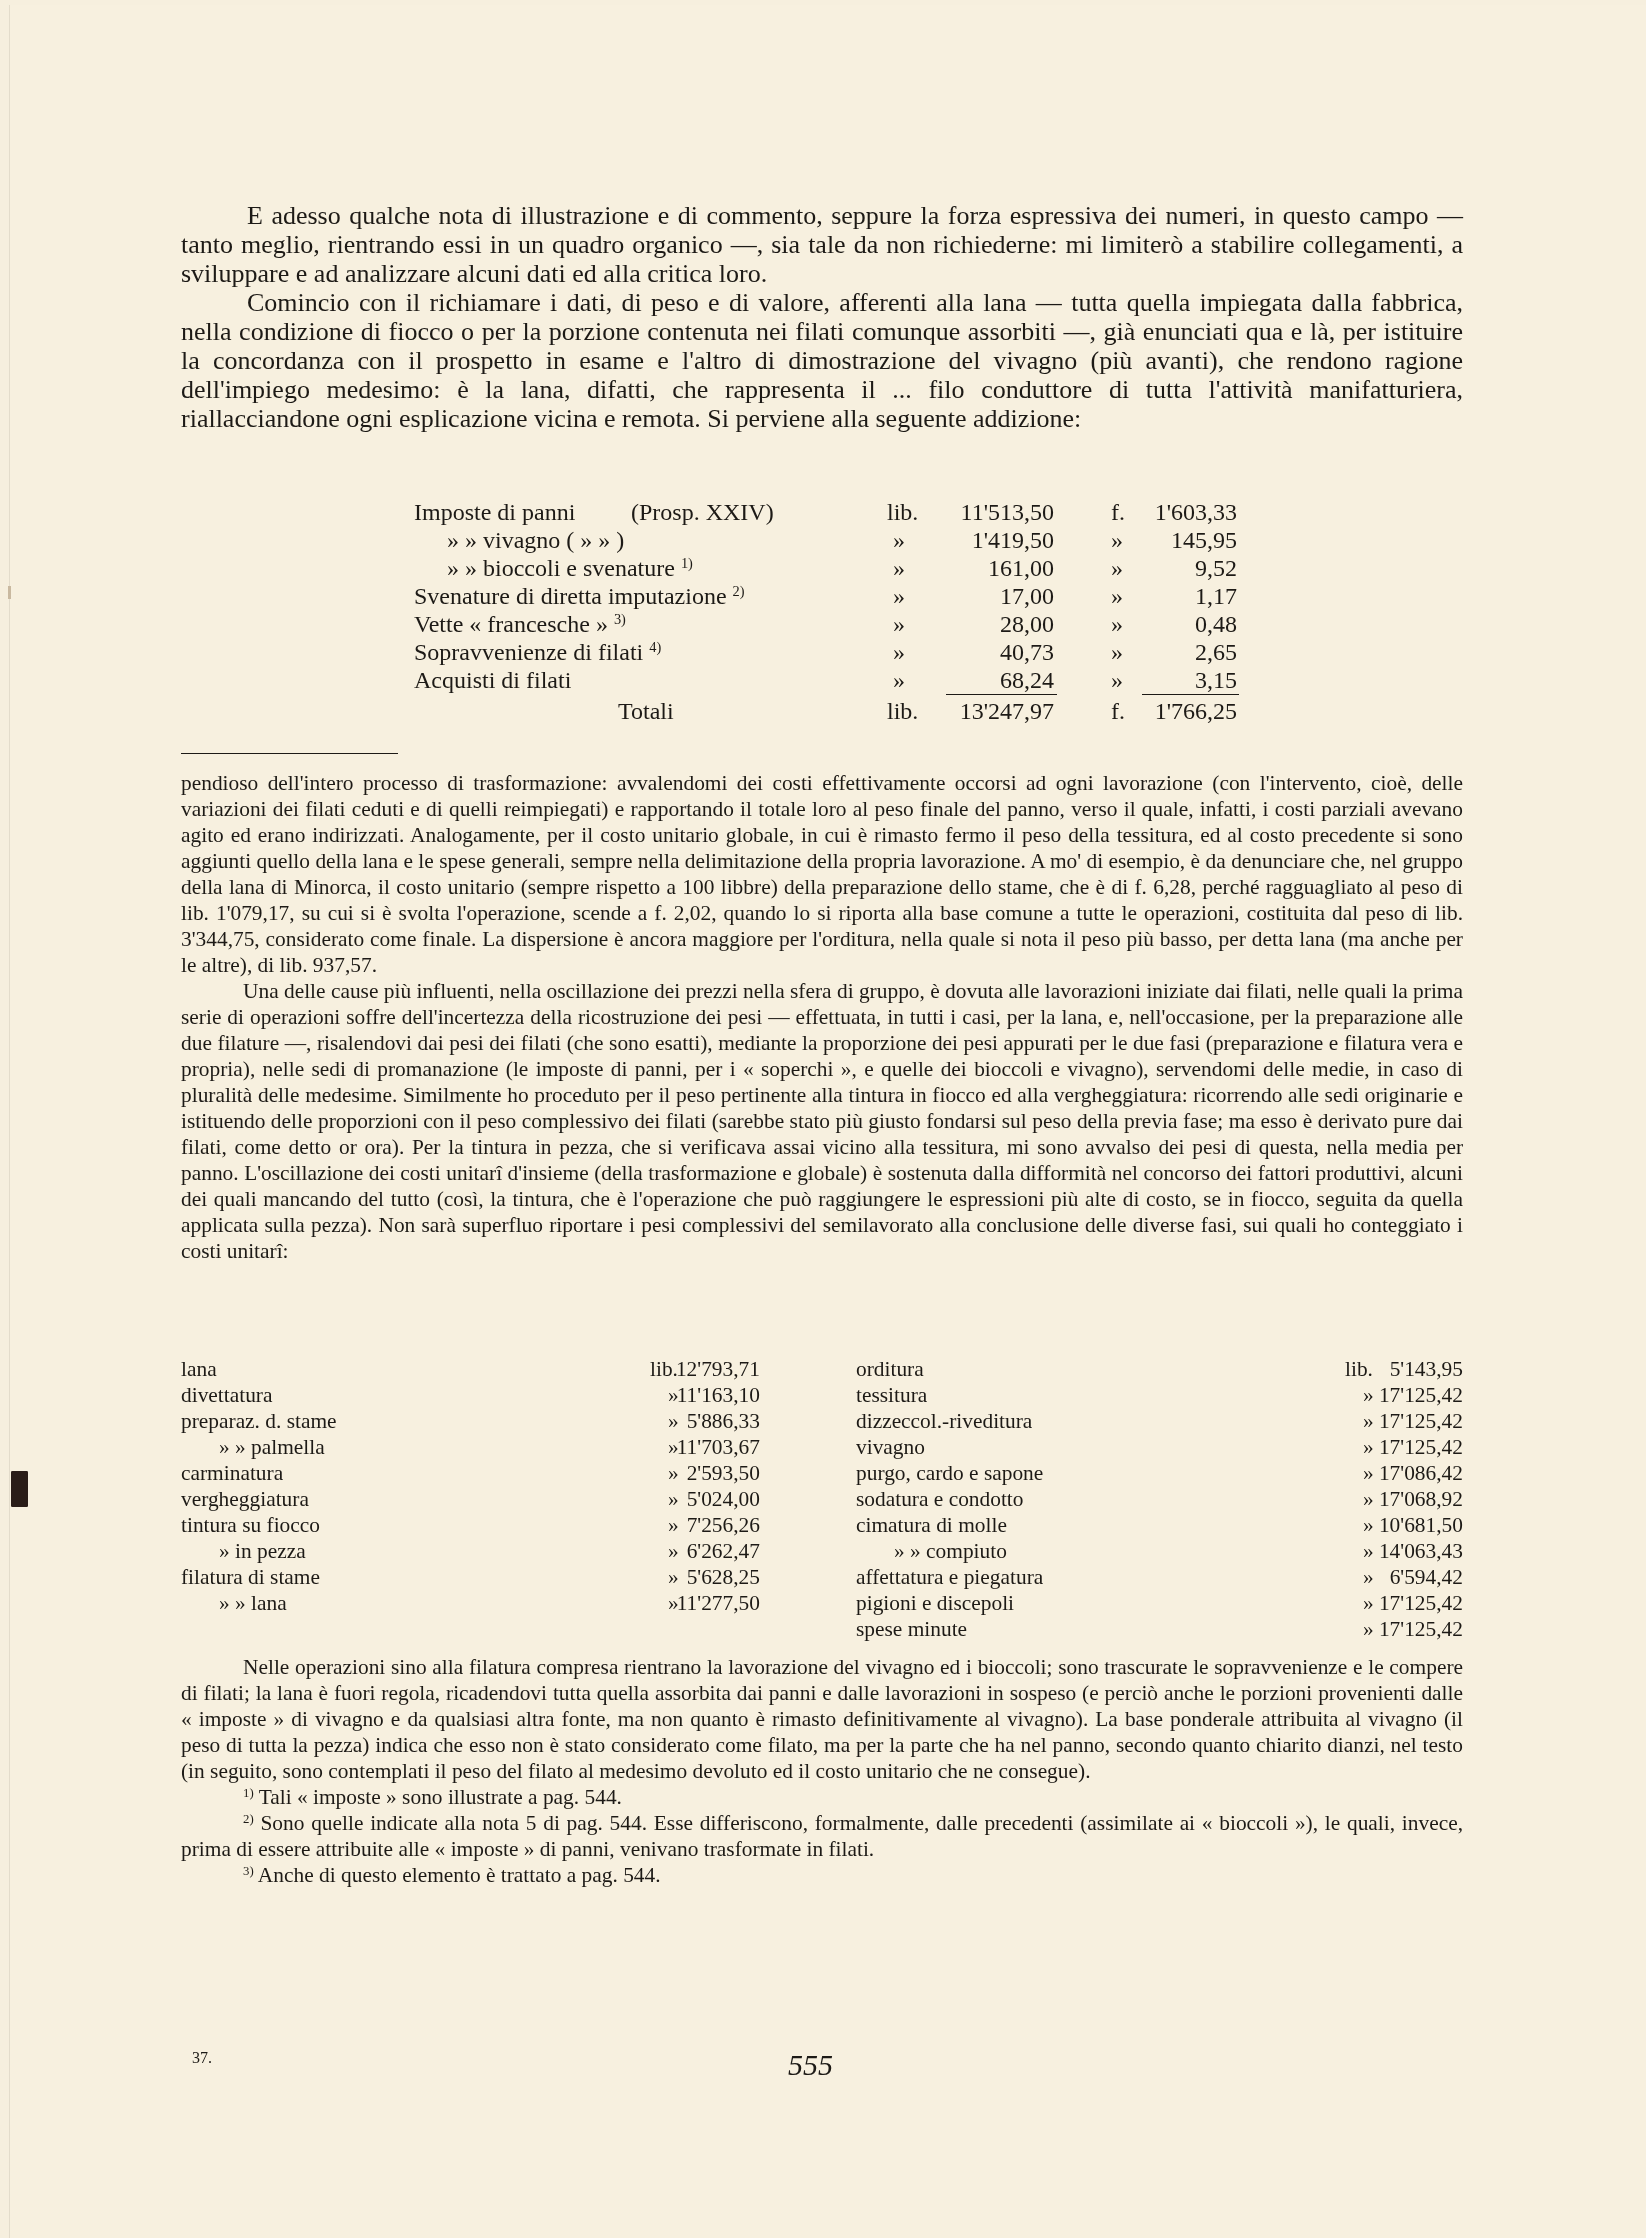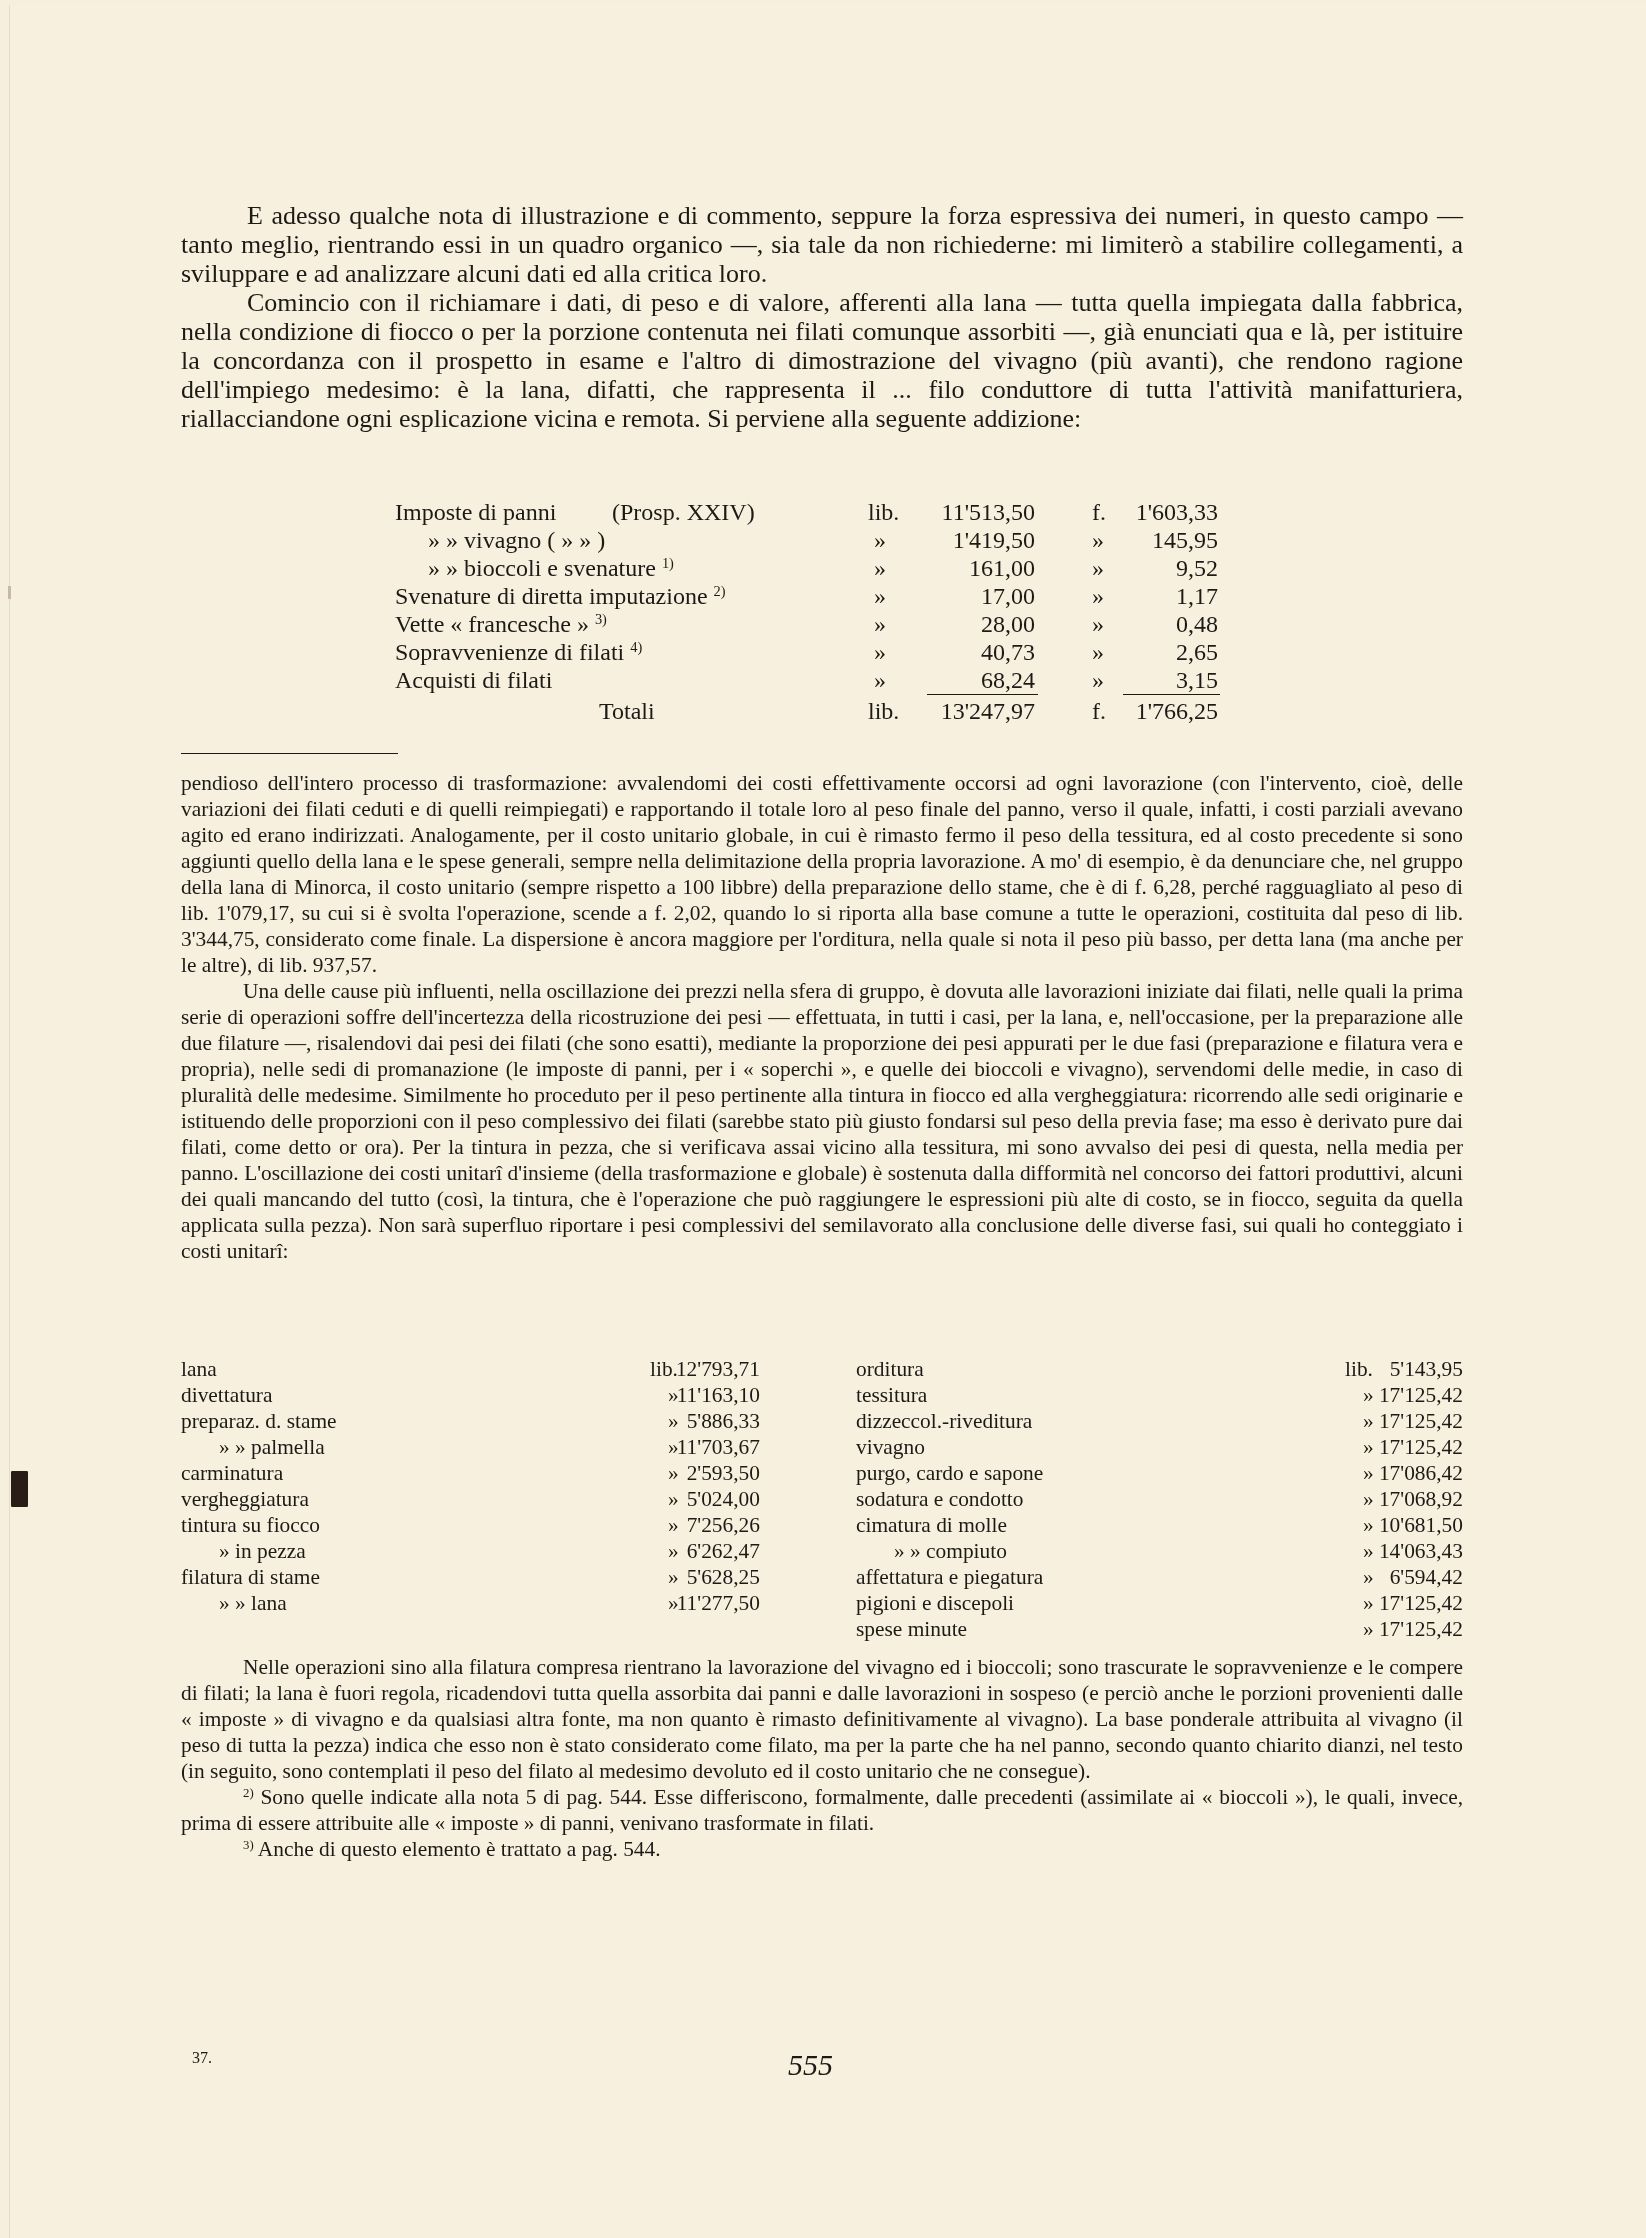--- a/index.html
+++ b/index.html
@@ -27,21 +27,21 @@
   .small-text {
     position:absolute; left:181px; width:1282px;
     font-size:21.4px; line-height:26px; text-align:justify;
   }
   .small-text p { margin:0; text-indent:62px; }
   .small-text p.noindent { text-indent:0; }
 
   
   .add-table { position:absolute; left:395px; top:498px; font-size:24px; line-height:28px; }
   .add-row { position:relative; height:28px; }
-  .add-row > span { position:absolute; white-space:nowrap; top:0; }
+  .add-row > span { position:absolute; white-space:nowrap; top:0;margin-left:19px; }
   .add-label { left:0; }
   .add-ref { left:217px; }
   .add-unit1 { left:473px; }
   .add-val1 { right:auto; left:527px; width:113px; text-align:right; }
   .add-unit2 { left:697px; }
   .add-val2 { left:718px; width:105px; text-align:right; }
   .rule-under1 { position:absolute; left:532px; width:111px; top:0; border-top:1.3px solid #1d1a16; }
   .rule-under2 { position:absolute; left:728px; width:97px; top:0; border-top:1.3px solid #1d1a16; }
   .italic { }
   .footnote-rule { position:absolute; left:181px; top:753px; width:217px; border-top:1.3px solid #1d1a16; }
@@ -255,19 +255,20 @@
     <div class="wrow">
         <span class="lbl">spese minute</span>
         <span class="unit" style="left:507px">»</span>
         <span class="val">17'125,42</span>
       </div>
   </div>
 </div>
 
 <div class="small-text" style="top:1654px;">
   <p>Nelle operazioni sino alla filatura compresa rientrano la lavorazione del vivagno ed i bioccoli; sono trascurate le sopravvenienze e le compere di filati; la lana è fuori regola, ricadendovi tutta quella assorbita dai panni e dalle lavorazioni in sospeso (e perciò anche le porzioni provenienti dalle « imposte » di vivagno e da qualsiasi altra fonte, ma non quanto è rimasto definitivamente al vivagno). La base ponderale attribuita al vivagno (il peso di tutta la pezza) indica che esso non è stato considerato come filato, ma per la parte che ha nel panno, secondo quanto chiarito dianzi, nel testo (in seguito, sono contemplati il peso del filato al medesimo devoluto ed il costo unitario che ne consegue).</p>
+  <p><sup>1)</sup> <span>Tali « imposte » sono illustrate a pag. 544.</span></p>
   <p><sup>2)</sup> <span>Sono quelle indicate alla nota 5 di pag. 544. Esse differiscono, formalmente, dalle precedenti (assimilate ai « bioccoli »), le quali, invece, prima di essere attribuite alle « imposte » di panni, venivano trasformate in filati.</span></p>
   <p><sup>3)</sup> <span>Anche di questo elemento è trattato a pag. 544.</span></p>
 </div>
 
 <div class="page-number">555</div>
 <div class="signature">37.</div>
 
 
 </body></html>

